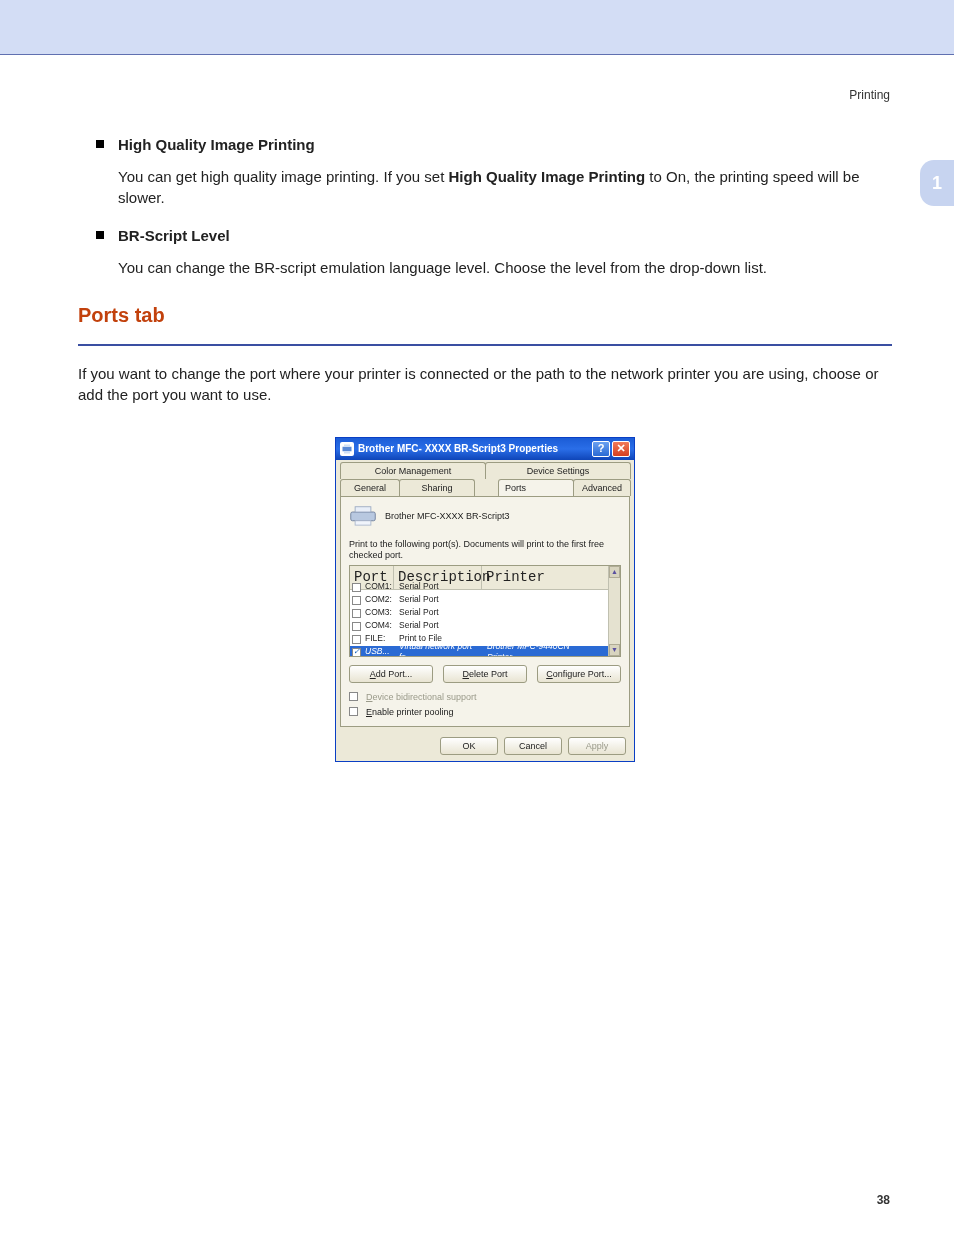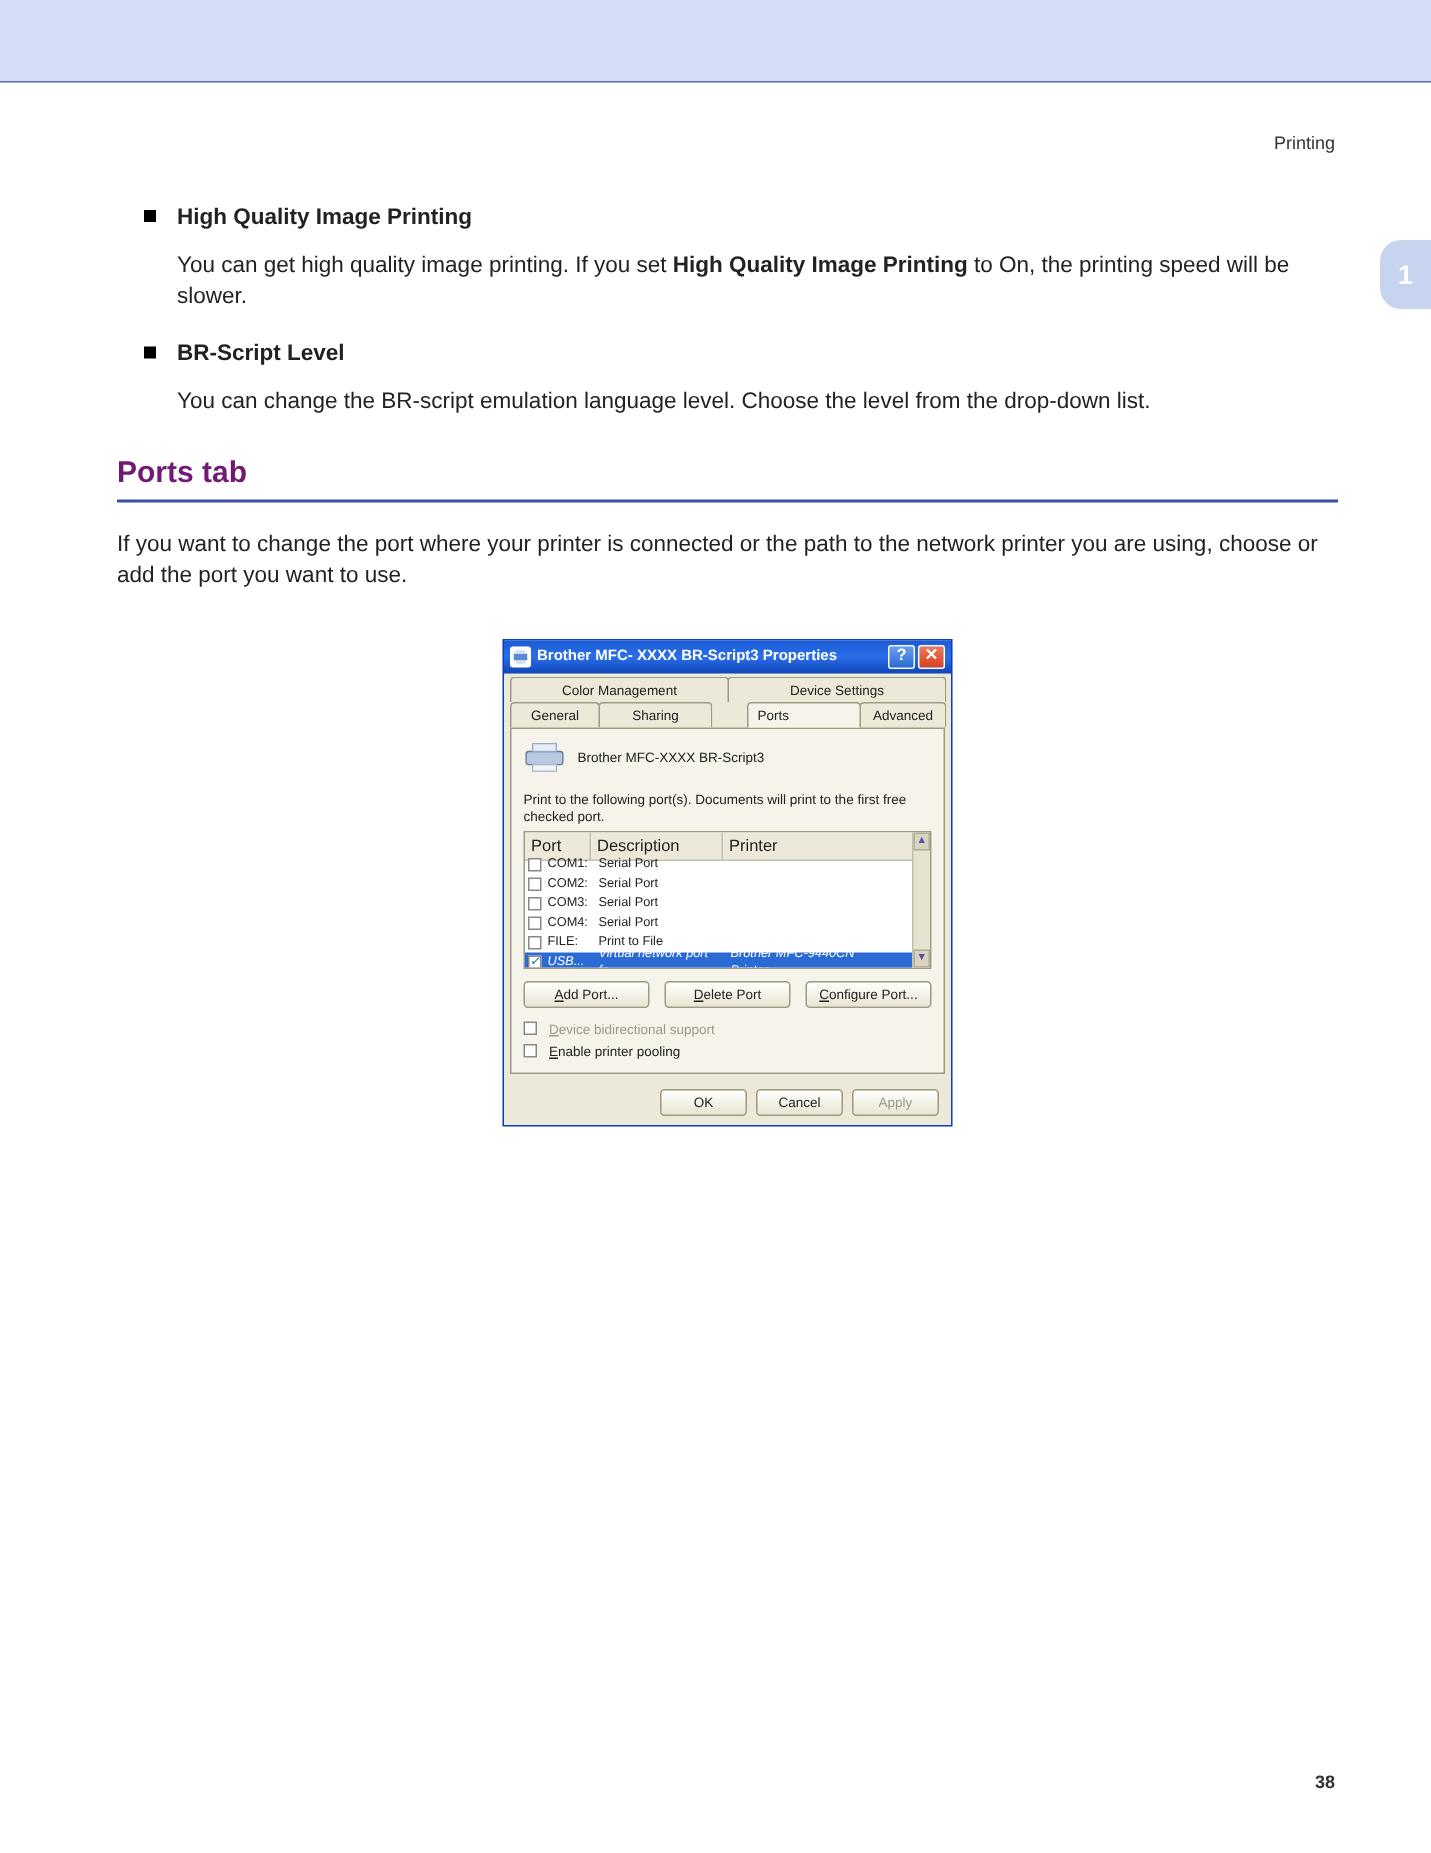--- a/index.html
+++ b/index.html
@@ -56,33 +56,33 @@
     width: 8px;
     height: 8px;
     background: #000;
   }
   .bullet-title { font-weight: bold; }
   .bullet-body { padding-left: 40px; margin-bottom: 18px; }
   .heading {
     font-size: 20px;
     font-weight: bold;
     margin-top: 24px;
-    margin-bottom: 4px;
-    color: #701a75;
+    margin-bottom: 15px;
+    color: #c2410c;
   }
   .heading-rule {
     border: none;
     border-top: 2px solid #3a4fa2;
     margin-bottom: 18px;
   }
   .paragraph { margin-bottom: 32px; }
   .bold { font-weight: bold; }
   .page-number {
     position: absolute;
-    bottom: 40px;
+    bottom: 28px;
     right: 64px;
     font-size: 12px;
     font-weight: bold;
     color: #333;
   }
   
   .dialog-wrap {
     margin: 10px auto 0 auto;
     width: 300px;
   }
@@ -156,21 +156,22 @@
   .port-list {
     border: 1px solid #9c9c82;
     background: #fff;
     height: 92px;
     position: relative;
   }
   .port-header {
     display:flex;
     background: #ece9d8;
     border-bottom: 1px solid #c0c0b0;
-    font-size: 11px;
+    font-size: 14px;
+    font-family: Liberation Mono, monospace;
   }
   .ph-col { padding: 2px 4px; border-right: 1px solid #c0c0b0;}
   .ph-port { width: 44px; }
   .ph-desc { width: 88px; }
   .ph-printer { flex:1; border-right:none;}
   .port-body {
     position:absolute; top:15px; left:0; right:12px; bottom:0;
     overflow:hidden;
   }
   .port-row {

